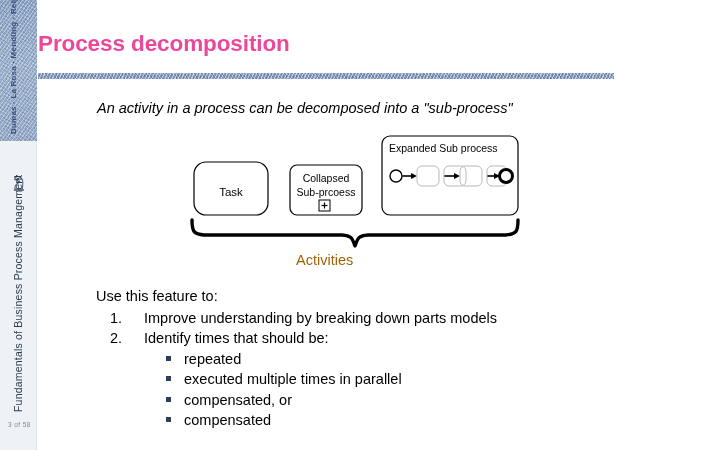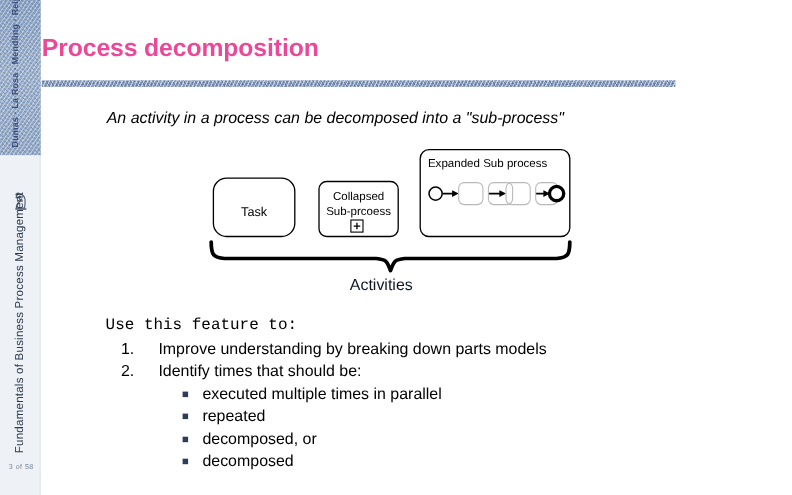--- a/index.html
+++ b/index.html
@@ -115,37 +115,37 @@
     position: absolute;
     left: 178px;
     top: 128px;
     width: 360px;
     height: 150px;
   }
   #diagram svg { display: block; }
 
   #activities-label {
     position: absolute;
-    left: 318px;
+    left: 296px;
     top: 252px;
     font-size: 14.5px;
-    color: #0f172a;
+    color: #a16207;
   }
 
   
   #body-block {
     position: absolute;
     left: 96px;
     top: 286px;
     width: 520px;
     font-size: 14.5px;
     line-height: 20.5px;
     color: #000000;
   }
-  #body-intro { margin: 0 0 1px 0; font-family: Liberation Mono, monospace; }
+  #body-intro { margin: 0 0 1px 0; }
   ol.numbered {
     list-style: none;
     margin: 0;
     padding: 0;
   }
   ol.numbered > li {
     position: relative;
     padding-left: 48px;
     margin: 0;
   }
@@ -268,30 +268,30 @@
     <li>
       <span class="num">1.</span>
       <span>Improve understanding by breaking down parts models</span>
     </li>
     <li>
       <span class="num">2.</span>
       <span>Identify times that should be:</span>
       <ul class="squares">
         <li>
           <span class="sq"></span>
+          <span>repeated</span>
+        </li>
+        <li>
+          <span class="sq"></span>
           <span>executed multiple times in parallel</span>
         </li>
         <li>
           <span class="sq"></span>
-          <span>repeated</span>
-        </li>
-        <li>
-          <span class="sq"></span>
-          <span>decomposed, or</span>
-        </li>
-        <li>
-          <span class="sq"></span>
-          <span>decomposed</span>
+          <span>compensated, or</span>
+        </li>
+        <li>
+          <span class="sq"></span>
+          <span>compensated</span>
         </li>
       </ul>
     </li>
   </ol>
 </div>
 
 </body></html>

